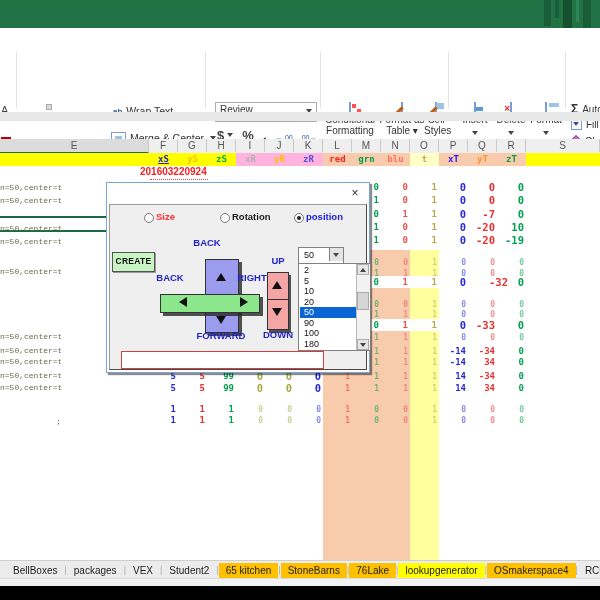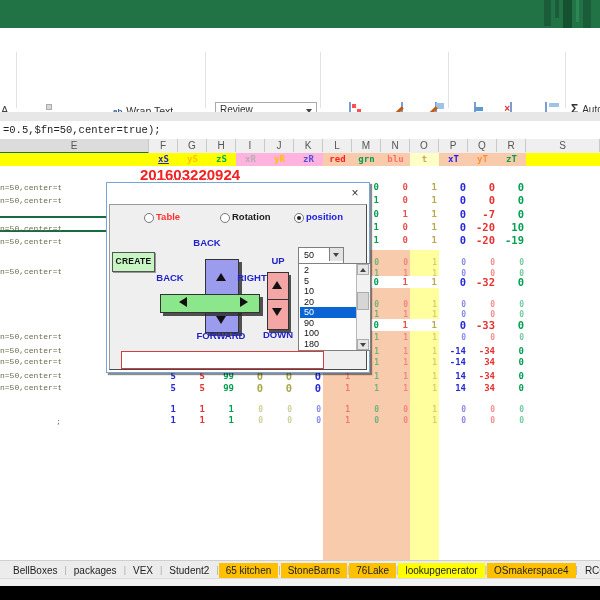--- a/index.html
+++ b/index.html
@@ -51,21 +51,21 @@
   #formula-text{position:absolute;left:3px;top:3px;font-family:"Liberation Mono",monospace;font-size:10.5px;color:#222;}
   #colheaders{position:absolute;left:0;top:139px;width:600px;height:14px;background:#EFEFEF;border-bottom:1px solid #BDBDBD;}
   .colh{position:absolute;top:0;height:13px;font-size:10px;color:#555;text-align:center;border-right:1px solid #C9C9C9;line-height:14px;}
   .colh.sel{background:#DCDCDC;border-bottom:2px solid #1E7145;}
 
   
   #sheetbg{position:absolute;left:0;top:153px;width:600px;height:407px;background:#fff;}
   .fcell{position:absolute;top:153px;height:13px;font-family:"DejaVu Sans Mono",monospace;
          font-size:9px;font-weight:bold;text-align:center;line-height:13px;}
   .band{position:absolute;top:250px;height:310px;z-index:1;}
-  #timestamp{position:absolute;left:140px;top:166px;font-size:15px;font-weight:bold;color:#F22222;z-index:2;}
+  #timestamp{position:absolute;left:140px;top:166px;font-size:10px;font-weight:bold;color:#F22222;z-index:2;}
   #ts-dots{position:absolute;left:150px;top:179px;width:58px;border-bottom:1px dotted #F04040;z-index:2;}
   .greenline{position:absolute;left:0;width:106px;height:2px;background:#1A6B40;z-index:2;}
   .v{position:absolute;width:26px;text-align:right;font-family:"DejaVu Sans Mono",monospace;
      font-weight:bold;font-size:9px;z-index:3;line-height:11px;}
   .v.b{font-size:10.5px;}
   .v.d{font-size:8px;opacity:.55;}
   .wstrip{position:absolute;left:321px;width:120px;height:12px;background:#fff;z-index:2;}
   .erow{position:absolute;left:0;width:61px;overflow:hidden;text-align:right;white-space:nowrap;
         font-family:"Liberation Mono",monospace;font-size:8px;color:#6B6B50;z-index:2;line-height:10px;}
 
@@ -229,23 +229,20 @@
         </span>
       <span>Fill</span>
     </div>
     <div class="editrow" style="left:571px;top:86px;">
       <span style="width:8px;height:8px;background:#D070D0;transform:rotate(45deg);border:1px solid #9040A0;"></span>
       <span>Clea</span>
     </div>
   </div>
 
   <div id="fgap"></div>
-  <div id="formulabar">
-    <span id="formula-text">=0.5,$fn=50,center=true);</span>
-  </div>
 
   <div id="colheaders">
       <div class="colh sel" style="left: 0px; width: 148px;">E</div>
       <div class="colh" style="left: 149px; width: 28px;">F</div>
       <div class="colh" style="left: 178px; width: 28px;">G</div>
       <div class="colh" style="left: 207px; width: 28px;">H</div>
       <div class="colh" style="left: 236px; width: 28px;">I</div>
       <div class="colh" style="left: 265px; width: 28px;">J</div>
       <div class="colh" style="left: 294px; width: 28px;">K</div>
       <div class="colh" style="left: 323px; width: 28px;">L</div>
@@ -323,21 +320,21 @@
       <div class="v d" style="left: 382px; top: 268px; color: rgb(232, 80, 80);">1</div>
       <div class="v d" style="left: 411px; top: 268px; color: rgb(184, 168, 72);">1</div>
       <div class="v d" style="left: 440px; top: 268px; color: rgb(40, 40, 216);">0</div>
       <div class="v d" style="left: 469px; top: 268px; color: rgb(232, 48, 48);">0</div>
       <div class="v d" style="left: 498px; top: 268px; color: rgb(0, 160, 80);">0</div>
       <div class="wstrip" style="top: 276px;"></div>
       <div class="v s" style="left: 353px; top: 277px; color: rgb(0, 160, 80);">0</div>
       <div class="v s" style="left: 382px; top: 277px; color: rgb(232, 80, 80);">1</div>
       <div class="v s" style="left: 411px; top: 277px; color: rgb(184, 168, 72);">1</div>
       <div class="v b" style="left: 440px; top: 277px; color: rgb(40, 40, 216);">0</div>
-      <div class="v b" style="left: 469px; top: 277px; color: rgb(232, 48, 48);">-32</div>
+      <div class="v b" style="left: 482px; top: 277px; color: rgb(232, 48, 48);">-32</div>
       <div class="v b" style="left: 498px; top: 277px; color: rgb(0, 160, 80);">0</div>
       <div class="v d" style="left: 353px; top: 299px; color: rgb(0, 160, 80);">0</div>
       <div class="v d" style="left: 382px; top: 299px; color: rgb(232, 80, 80);">0</div>
       <div class="v d" style="left: 411px; top: 299px; color: rgb(184, 168, 72);">1</div>
       <div class="v d" style="left: 440px; top: 299px; color: rgb(40, 40, 216);">0</div>
       <div class="v d" style="left: 469px; top: 299px; color: rgb(232, 48, 48);">0</div>
       <div class="v d" style="left: 498px; top: 299px; color: rgb(0, 160, 80);">0</div>
       <div class="v d" style="left: 353px; top: 309px; color: rgb(0, 160, 80);">1</div>
       <div class="v d" style="left: 382px; top: 309px; color: rgb(232, 80, 80);">1</div>
       <div class="v d" style="left: 411px; top: 309px; color: rgb(184, 168, 72);">1</div>
@@ -433,21 +430,21 @@
       <div class="erow" style="top: 383px;">n=50,center=true);</div>
       <div class="erow" style="top: 417px;">;</div>
     </div>
 
   <div id="dialog">
     <div class="dlg-frame"></div>
     <div class="dlg-close"><span>×</span></div>
     <div class="dlg-body"></div>
     <div id="radios">
         <div class="radio-circle" style="left: 38px; top: 31px;"></div>
-        <div class="radio-label" style="left: 50px; top: 29px; color: rgb(255, 48, 48);">Table</div>
+        <div class="radio-label" style="left: 50px; top: 29px; color: rgb(255, 48, 48);">Size</div>
         <div class="radio-circle" style="left: 114px; top: 31px;"></div>
         <div class="radio-label" style="left: 126px; top: 29px; color: rgb(32, 32, 32);">Rotation</div>
         <div class="radio-circle" style="left: 188px; top: 31px;">
           <div class="radio-dot"></div>
         </div>
         <div class="radio-label" style="left: 200px; top: 29px; color: rgb(32, 32, 224);">position</div>
       </div>
     <div class="dirlabel" style="left:81px;top:55px;width:40px;">BACK</div>
     <div class="create-btn">CREATE</div>
     <div class="combo">

